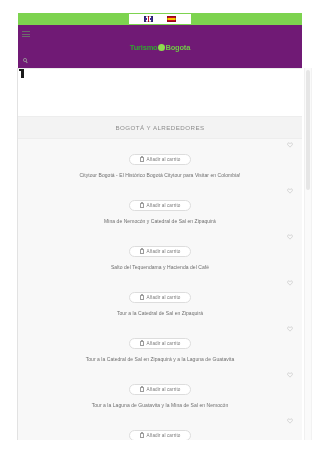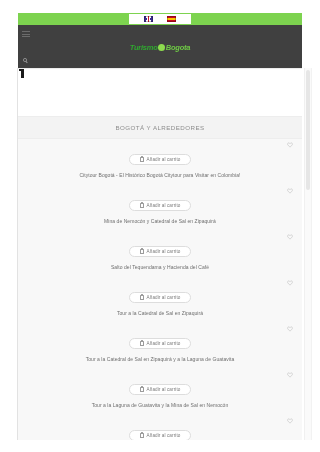--- a/index.html
+++ b/index.html
@@ -60,23 +60,22 @@
       #c60b1e 75%, #c60b1e 100%);
   }
 
   
   .site-header {
     position: absolute;
     left: 18px;
     top: 25px;
     width: 284px;
     height: 43px;
-    background: #404040;
-    box-sizing: border-box;
-    font-style: italic;
+    background: #701a75;
+    box-sizing: border-box;
   }
   .hamburger {
     position: absolute;
     left: 4px;
     top: 6px;
     width: 8px;
     height: 6px;
     display: flex;
     flex-direction: column;
     justify-content: space-between;

